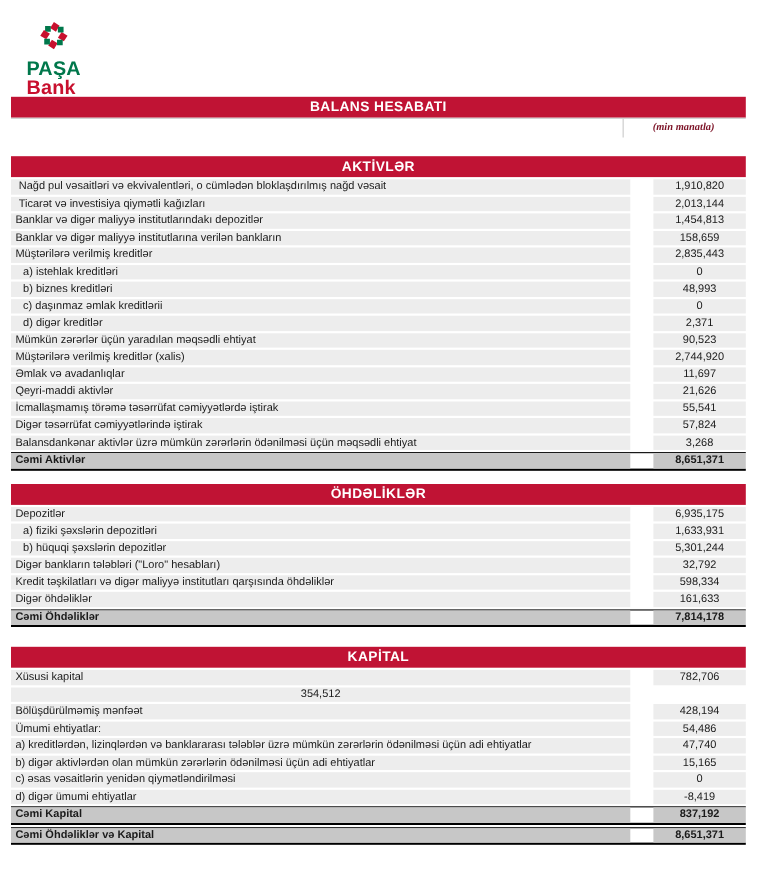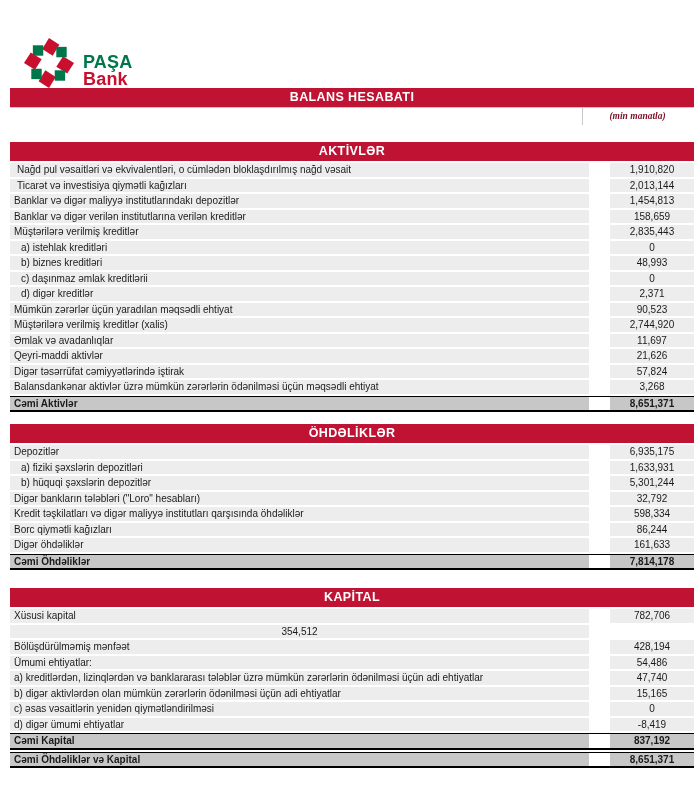--- a/index.html
+++ b/index.html
@@ -13,27 +13,27 @@
     --note-red:#7C1226;
   }
   *{margin:0;padding:0;box-sizing:border-box;}
   body{
     width:700px;height:799px;background:#fff;
     font-family:"Liberation Sans",sans-serif;color:var(--ink);
     overflow:hidden;
   }
   .page{width:700px;height:799px;position:relative;}
   
-  .brand{display:flex;align-items:flex-end;gap:9px;padding:20px 0 0 24px;height:88px;}
+  .brand{display:flex;align-items:flex-start;gap:9px;padding:20px 0 0 24px;height:88px;flex-direction:column;}
   .brand svg{width:50px;height:50px;display:block;}
   .wordmark{font-weight:bold;font-size:18px;line-height:.95;letter-spacing:.2px;}
   .wordmark .w1{color:var(--logo-green);}
   .wordmark .w2{color:var(--logo-red);}
   
-  .content{padding:0 6px 0 10px;}
+  .content{padding:0 22px 0 10px;}
   .bar{
     background:var(--bar-red);color:#fff;text-align:center;
     font-weight:bold;font-size:12.5px;height:19px;line-height:19px;
     letter-spacing:.4px;
   }
   .unit-row{
     height:17px;border-top:1px solid var(--faint);
     display:flex;justify-content:flex-end;align-items:center;
   }
   .unit-note{
@@ -109,21 +109,21 @@
           </div>
           <div class="row">
             <div class="cell label ind-1">Ticarət və investisiya qiymətli kağızları</div>
             <div class="cell value">2,013,144</div>
           </div>
           <div class="row">
             <div class="cell label">Banklar və digər maliyyə institutlarındakı depozitlər</div>
             <div class="cell value">1,454,813</div>
           </div>
           <div class="row">
-            <div class="cell label">Banklar və digər verilən institutlarına verilən kreditlər</div>
+            <div class="cell label">Banklar və digər maliyyə institutlarına verilən bankların</div>
             <div class="cell value">158,659</div>
           </div>
           <div class="row">
             <div class="cell label">Müştərilərə verilmiş kreditlər</div>
             <div class="cell value">2,835,443</div>
           </div>
           <div class="row">
             <div class="cell label ind-2">a) istehlak kreditləri</div>
             <div class="cell value">0</div>
           </div>
@@ -147,20 +147,24 @@
             <div class="cell label">Müştərilərə verilmiş kreditlər (xalis)</div>
             <div class="cell value">2,744,920</div>
           </div>
           <div class="row">
             <div class="cell label">Əmlak və avadanlıqlar</div>
             <div class="cell value">11,697</div>
           </div>
           <div class="row">
             <div class="cell label">Qeyri-maddi aktivlər</div>
             <div class="cell value">21,626</div>
+          </div>
+          <div class="row">
+            <div class="cell label">İcmallaşmamış törəmə təsərrüfat cəmiyyətlərdə iştirak</div>
+            <div class="cell value">55,541</div>
           </div>
           <div class="row">
             <div class="cell label">Digər təsərrüfat cəmiyyətlərində iştirak</div>
             <div class="cell value">57,824</div>
           </div>
           <div class="row">
             <div class="cell label">Balansdankənar aktivlər üzrə mümkün zərərlərin ödənilməsi üçün məqsədli ehtiyat</div>
             <div class="cell value">3,268</div>
           </div>
           <div class="row total">
@@ -184,24 +188,20 @@
           </div>
           <div class="row">
             <div class="cell label">Digər bankların tələbləri ("Loro" hesabları)</div>
             <div class="cell value">32,792</div>
           </div>
           <div class="row">
             <div class="cell label">Kredit təşkilatları və digər maliyyə institutları qarşısında öhdəliklər</div>
             <div class="cell value">598,334</div>
           </div>
           <div class="row">
-            <div class="cell label">Borc qiymətli kağızları</div>
-            <div class="cell value">86,244</div>
-          </div>
-          <div class="row">
             <div class="cell label">Digər öhdəliklər</div>
             <div class="cell value">161,633</div>
           </div>
           <div class="row total">
             <div class="cell label">Cəmi Öhdəliklər</div>
             <div class="cell value">7,814,178</div>
           </div>
         </section>
         <section class="section">
           <div class="bar">KAPİTAL</div>

